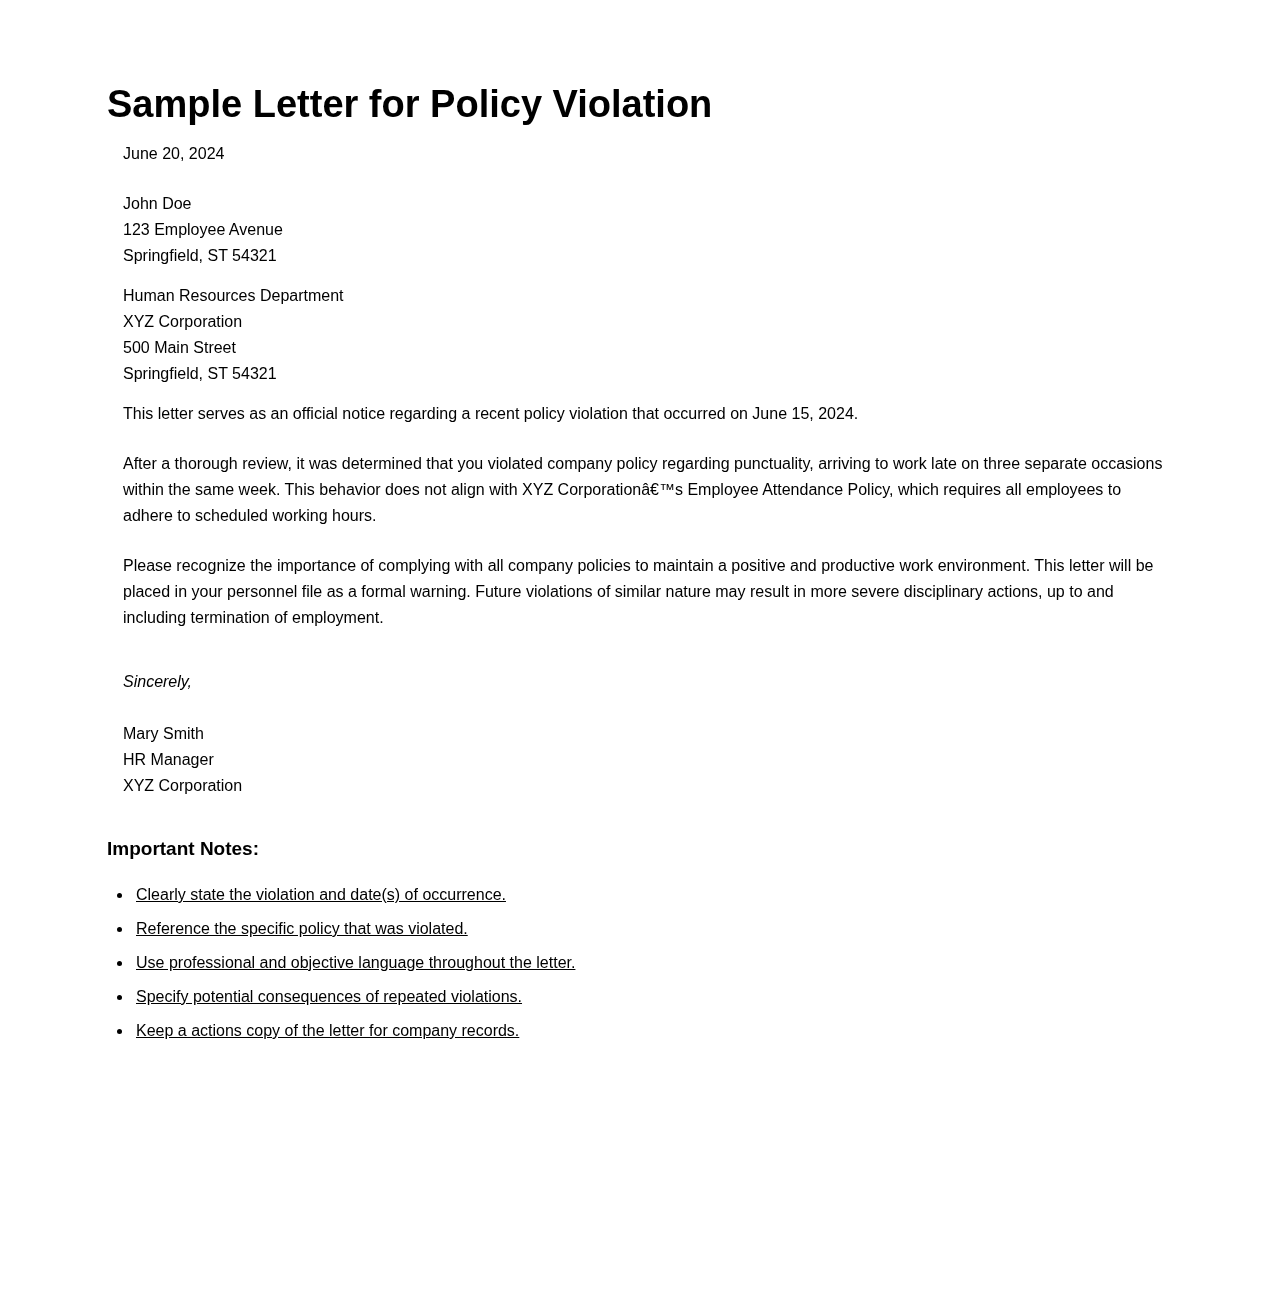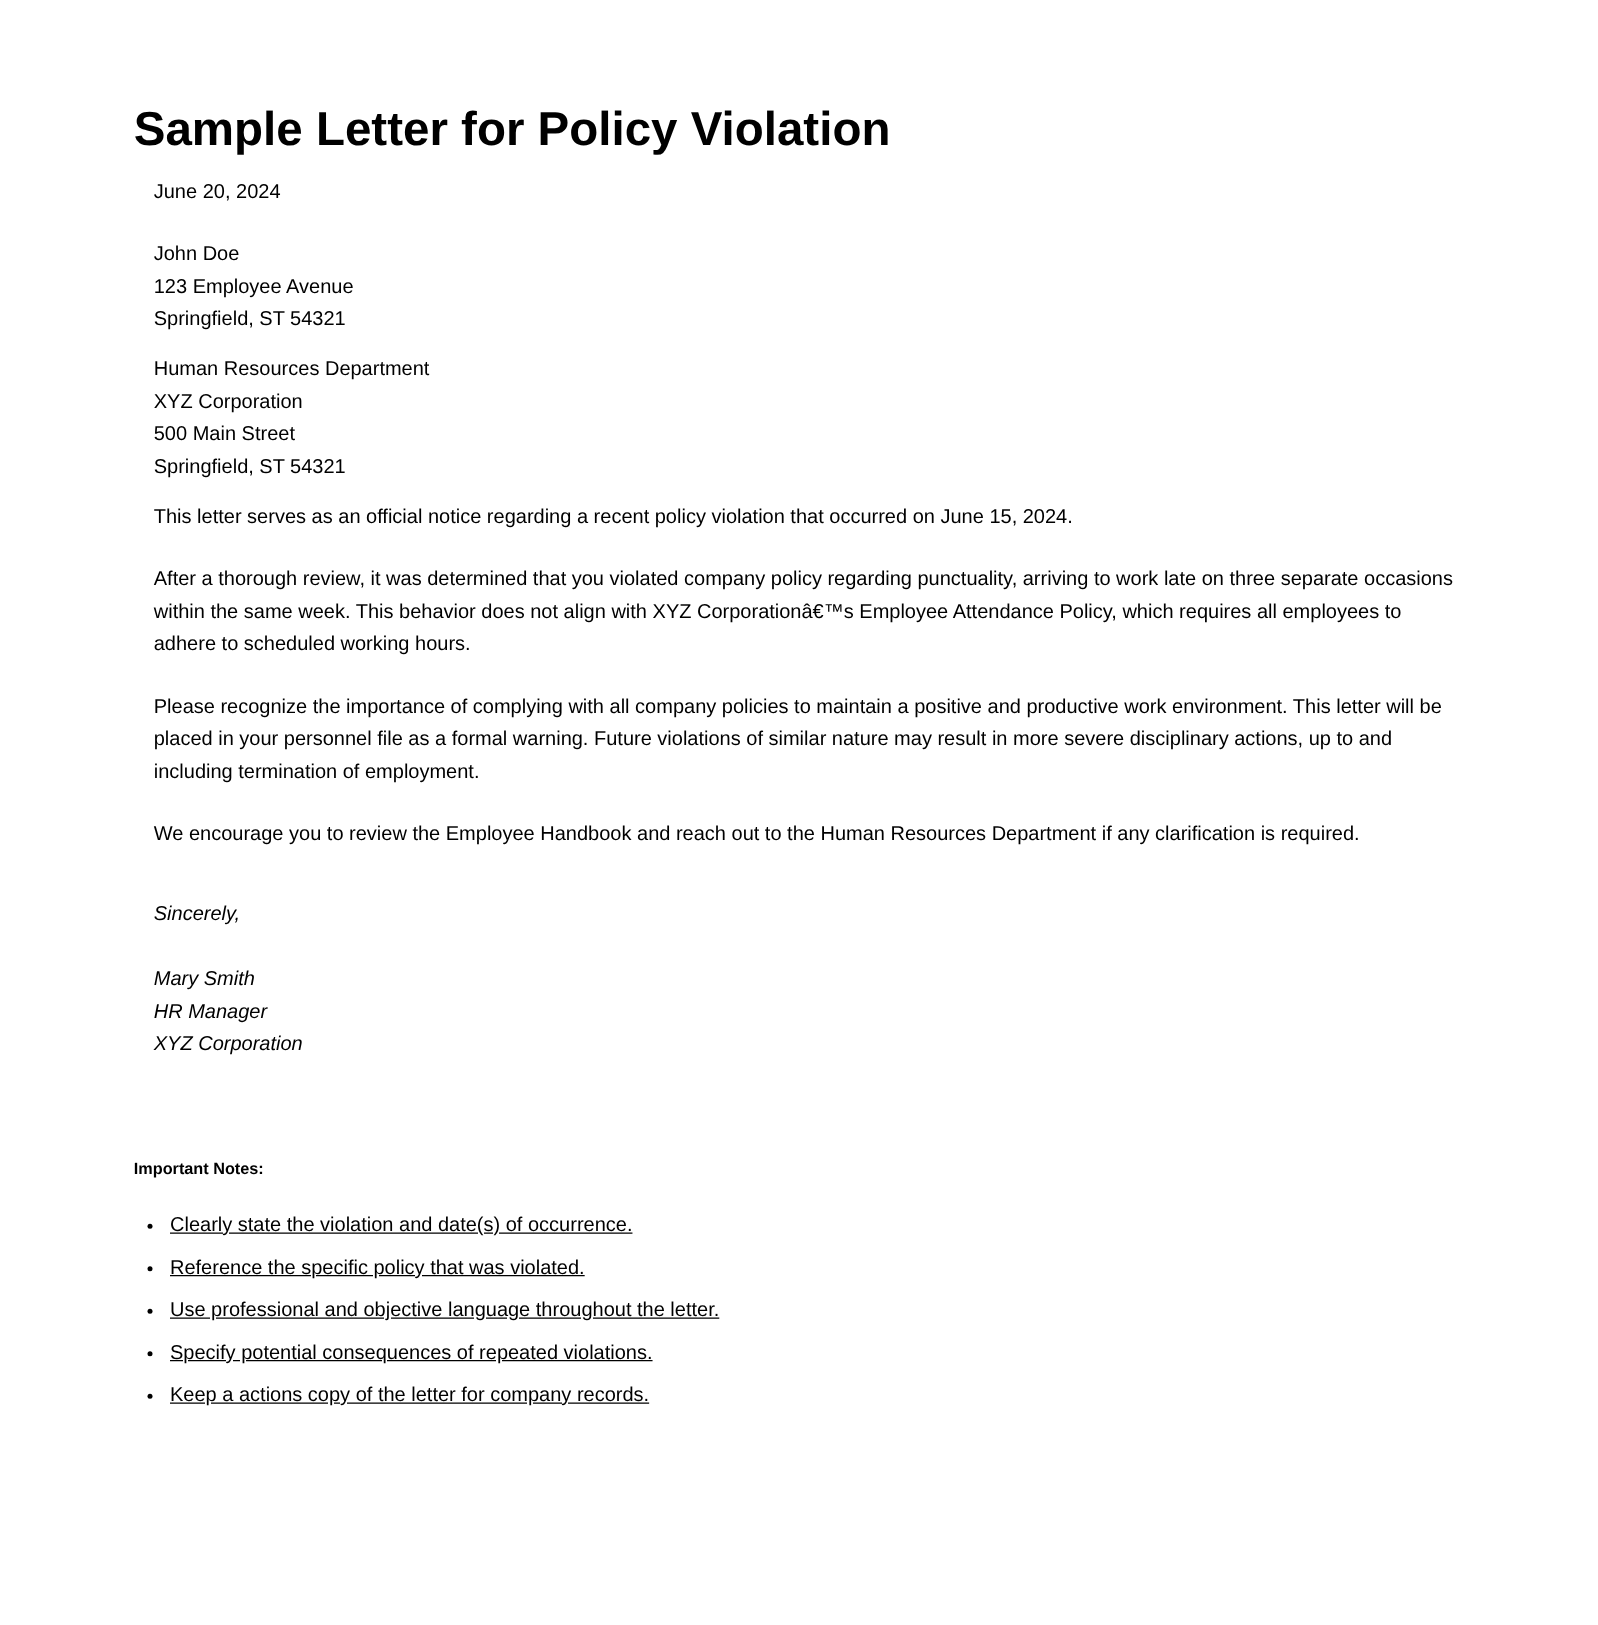--- a/index.html
+++ b/index.html
@@ -32,27 +32,26 @@
     white-space: pre-line;
   }
   p.closing {
     margin-top: 38px;
     margin-bottom: 26px;
     font-style: italic;
   }
   p.signature {
     margin-bottom: 0;
     white-space: pre-line;
-    font-style: italic;
   }
   h3 {
-    font-size: 13px;
+    font-size: 19px;
     line-height: 24px;
     font-weight: bold;
-    margin: 74px 0 21px 0;
+    margin: 38px 0 21px 0;
   }
   ul {
     margin: 0;
     padding: 0 0 0 26px;
     list-style: disc;
   }
   li {
     margin: 0 0 8px 0;
     padding-left: 3px;
     text-decoration: underline;
@@ -76,21 +75,20 @@
 500 Main Street
 Springfield, ST 54321</p>
 
 
   <p>This letter serves as an official notice regarding a recent policy violation that occurred on June 15, 2024.</p>
 
   <p>After a thorough review, it was determined that you violated company policy regarding punctuality, arriving to work late on three separate occasions within the same week. This behavior does not align with XYZ Corporationâ€™s Employee Attendance Policy, which requires all employees to adhere to scheduled working hours.</p>
 
   <p>Please recognize the importance of complying with all company policies to maintain a positive and productive work environment. This letter will be placed in your personnel file as a formal warning. Future violations of similar nature may result in more severe disciplinary actions, up to and including termination of employment.</p>
 
-  <p>We encourage you to review the Employee Handbook and reach out to the Human Resources Department if any clarification is required.</p>
 
   <p class="closing">Sincerely,</p>
 
   <p class="signature">Mary Smith
 HR Manager
 XYZ Corporation</p>
 
   <h3>Important Notes:</h3>
 
   <ul>

